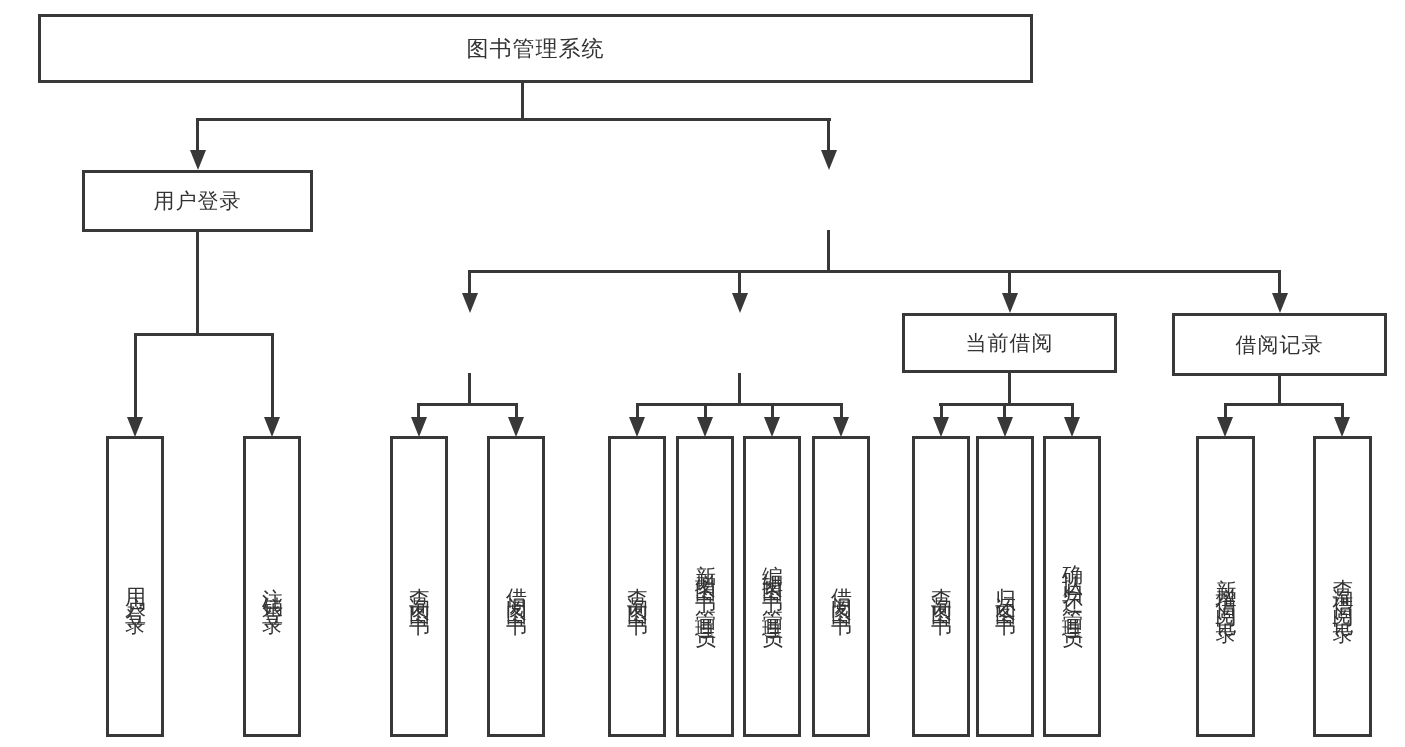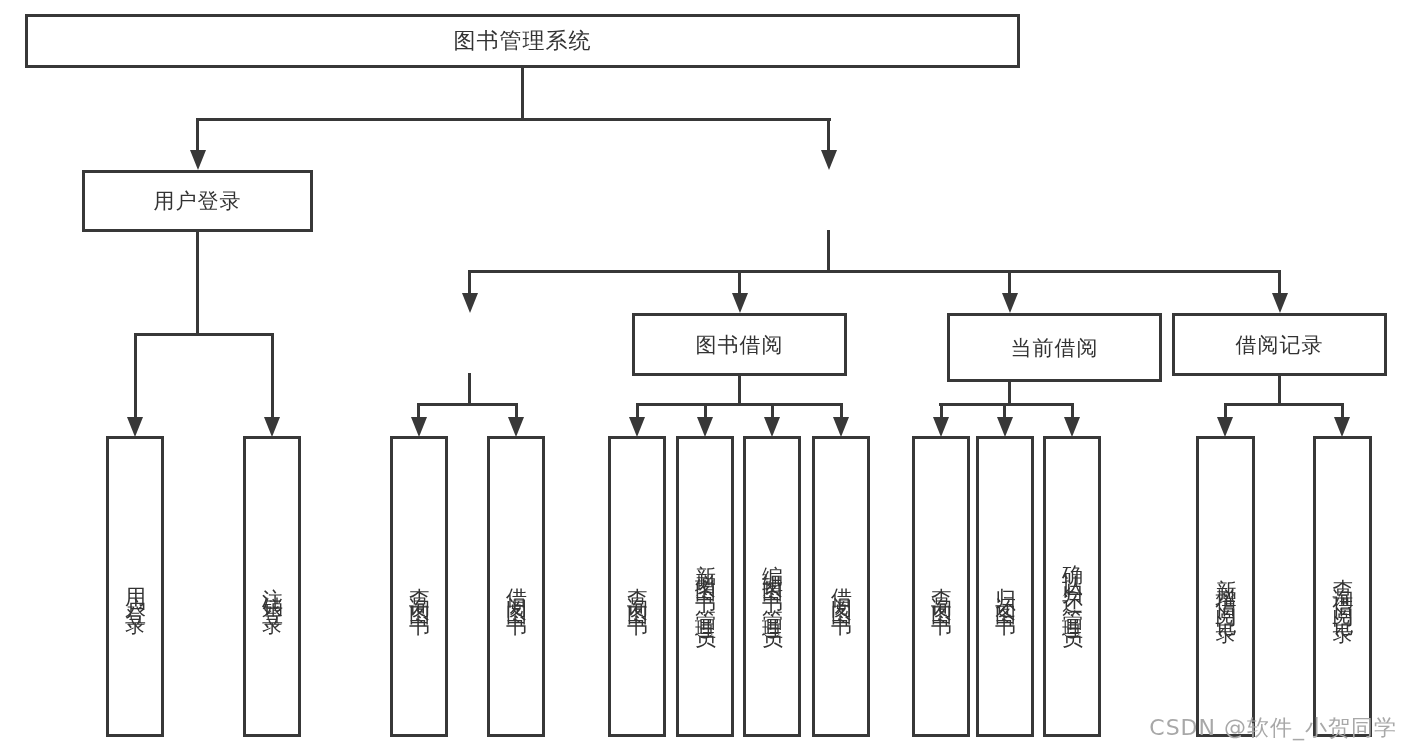--- a/index.html
+++ b/index.html
@@ -85,40 +85,38 @@
   <div class="vl" style="left:1071px;top:403px;height:16px"></div>
   <div class="ar" style="left:1064px;top:417px"></div>
 
   <div class="vl" style="left:1278px;top:373px;height:32px"></div>
   <div class="hl" style="left:1224px;top:403px;width:120px"></div>
   <div class="vl" style="left:1224px;top:403px;height:16px"></div>
   <div class="ar" style="left:1217px;top:417px"></div>
   <div class="vl" style="left:1341px;top:403px;height:16px"></div>
   <div class="ar" style="left:1334px;top:417px"></div>
 
-  <div class="node" style="left:25px;top:14px;width:995px;height:54px;font-size:22px">图书管理系统</div>
+  <div class="node" style="left:38px;top:14px;width:995px;height:69px;font-size:22px">图书管理系统</div>
 
   <div class="node" style="left:82px;top:170px;width:231px;height:62px">用户登录</div>
 
-  <div class="node" style="left:632px;top:313px;width:215px;height:63px">图书借阅</div>
-  <div class="node" style="left:947px;top:313px;width:215px;height:69px">当前借阅</div>
+  <div class="node" style="left:902px;top:313px;width:215px;height:60px">当前借阅</div>
   <div class="node" style="left:1172px;top:313px;width:215px;height:63px">借阅记录</div>
 
   <div class="node vert" style="left:106px;top:436px;width:58px;height:301px">用户登录</div>
   <div class="node vert" style="left:243px;top:436px;width:58px;height:301px">注销登录</div>
 
   <div class="node vert" style="left:390px;top:436px;width:58px;height:301px">查询图书</div>
   <div class="node vert" style="left:487px;top:436px;width:58px;height:301px">借阅图书</div>
 
   <div class="node vert" style="left:608px;top:436px;width:58px;height:301px">查询图书</div>
   <div class="node vert" style="left:676px;top:436px;width:58px;height:301px">新增图书（管理员）</div>
   <div class="node vert" style="left:743px;top:436px;width:58px;height:301px">编辑图书（管理员）</div>
   <div class="node vert" style="left:812px;top:436px;width:58px;height:301px">借阅图书</div>
 
   <div class="node vert" style="left:912px;top:436px;width:58px;height:301px">查询图书</div>
   <div class="node vert" style="left:976px;top:436px;width:58px;height:301px">归还图书</div>
   <div class="node vert" style="left:1043px;top:436px;width:58px;height:301px">确认归还（管理员）</div>
 
   <div class="node vert" style="left:1196px;top:436px;width:59px;height:301px">新增借阅记录</div>
   <div class="node vert" style="left:1313px;top:436px;width:59px;height:301px">查询借阅记录</div>
 
-  <div class="watermark">CSDN @软件_小贺同学</div>
 </div>
 
 </body></html>

